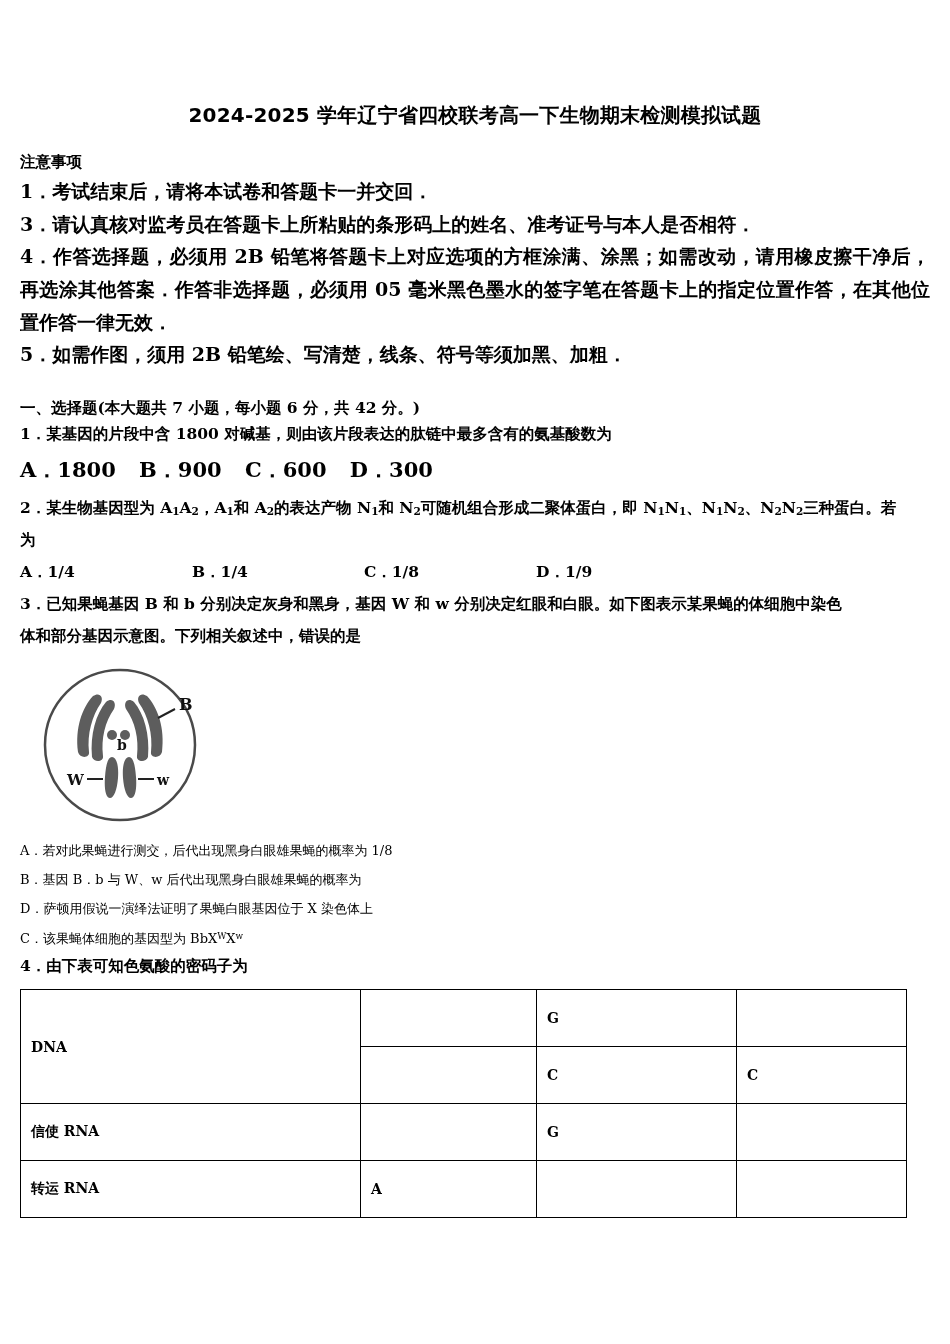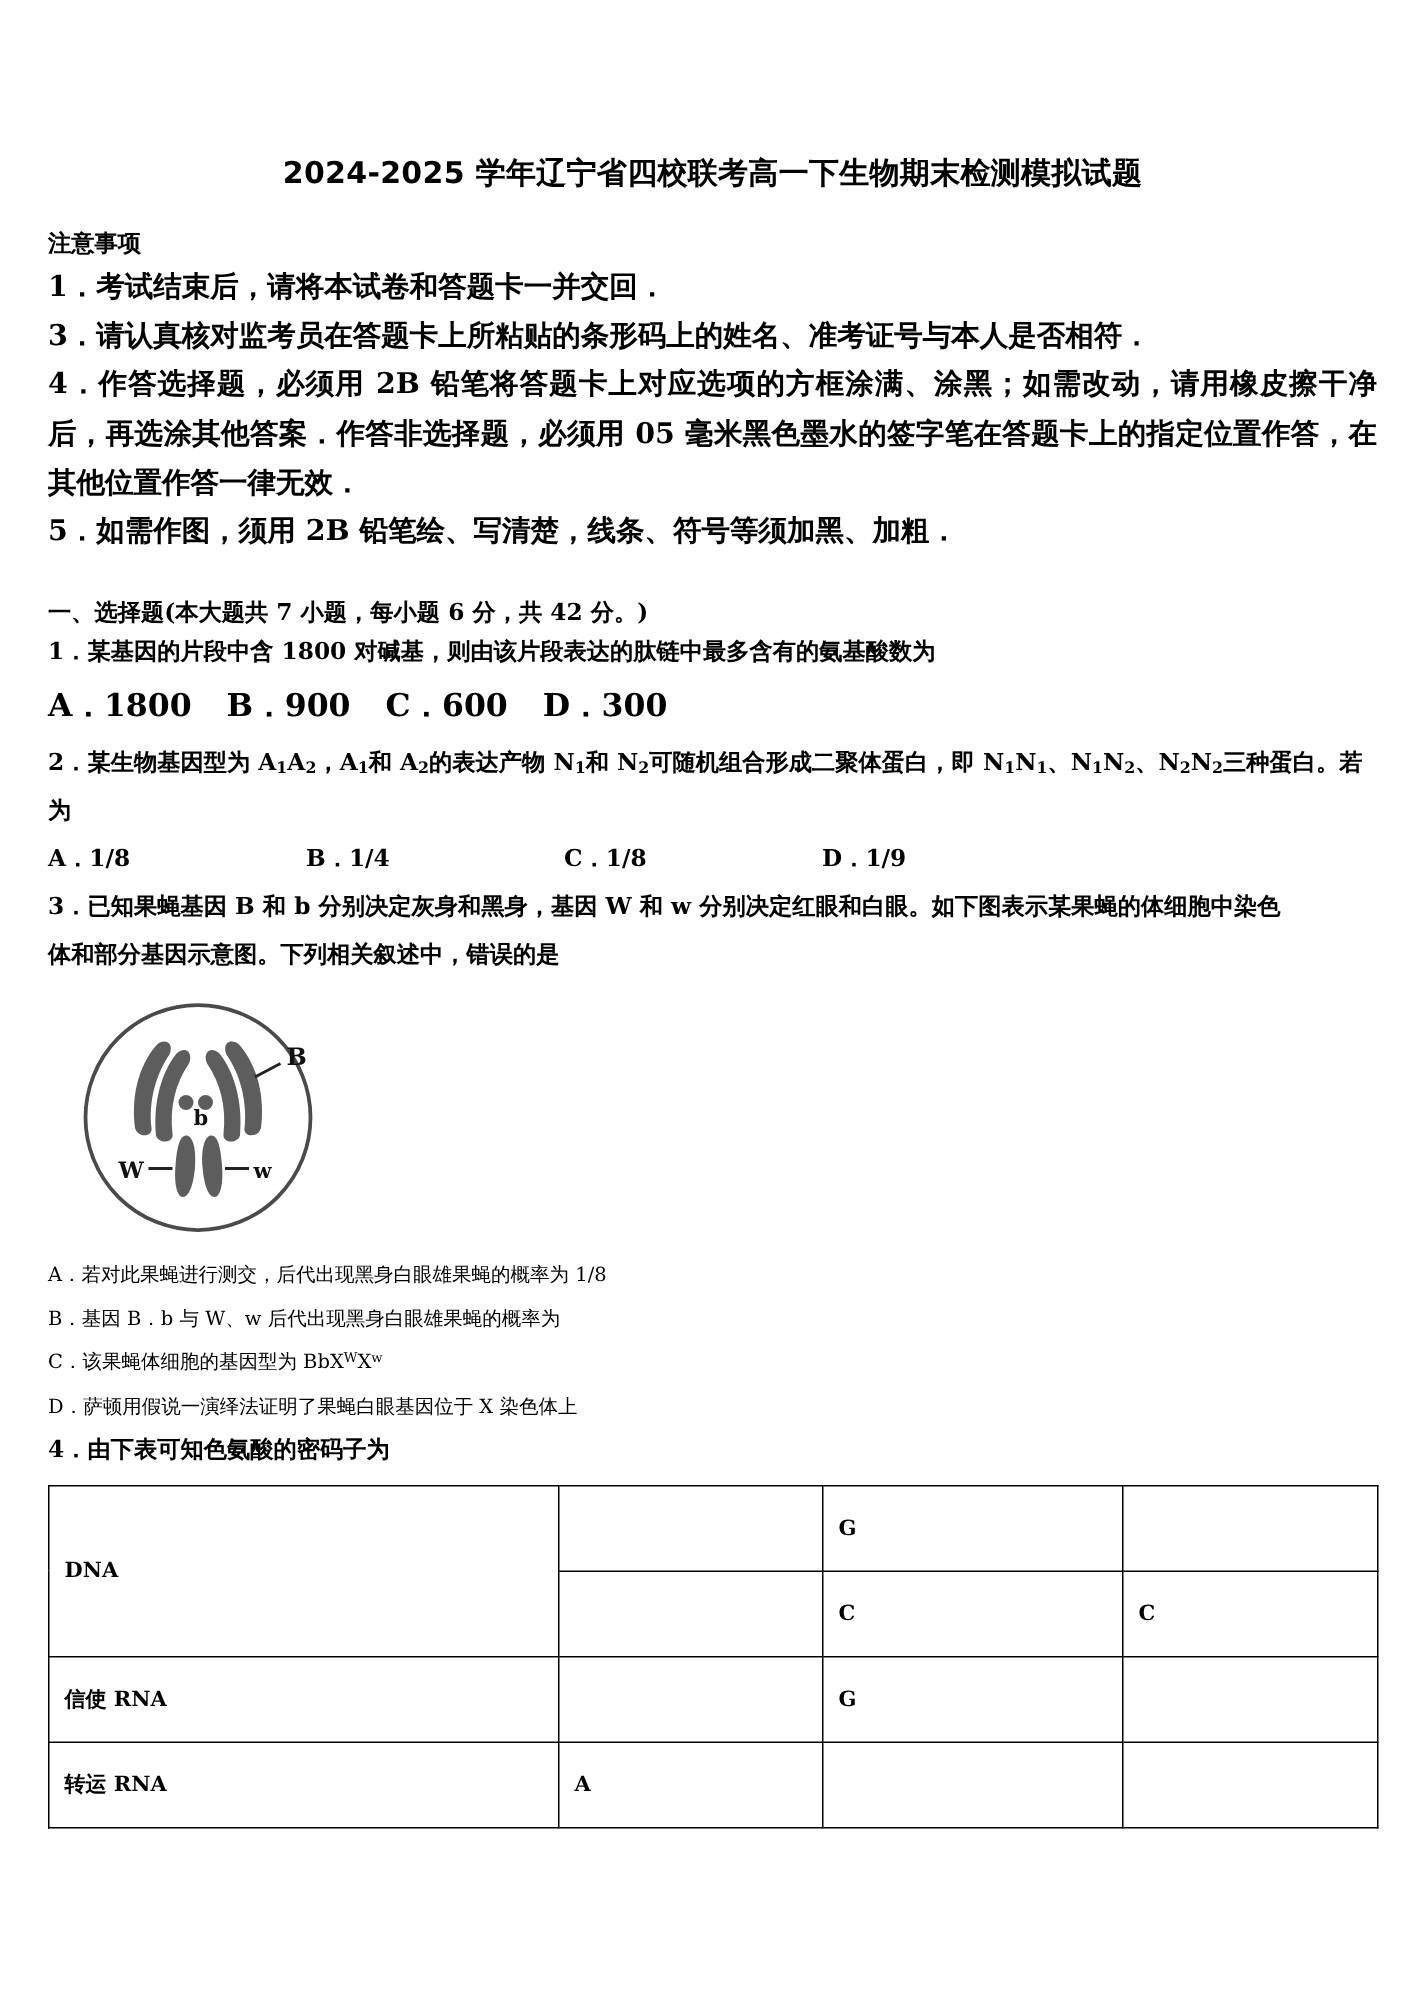--- a/index.html
+++ b/index.html
@@ -15,21 +15,21 @@
     color: #000000;
     overflow: hidden;
   }
   .page {
     position: absolute;
     left: 0;
     top: 0;
     width: 950px;
     height: 1344px;
     box-sizing: border-box;
-    padding: 0 32px;
+    padding: 0 20px;
   }
 
   
   .doc-title {
     margin: 0;
     padding-top: 103px;
     text-align: center;
     font-family: "DejaVu Sans", "Liberation Sans", sans-serif;
     font-size: 20px;
     font-weight: bold;
@@ -155,21 +155,21 @@
       <span class="opt">D．300</span>
     </div>
   </div>
 
   <div class="question">
     <div class="q-line">
       <span>2．</span>某生物基因型为 A<sub>1</sub>A<sub>2</sub>，A<sub>1</sub>和 A<sub>2</sub>的表达产物 N<sub>1</sub>和 N<sub>2</sub>可随机组合形成二聚体蛋白，即 N<sub>1</sub>N<sub>1</sub>、N<sub>1</sub>N<sub>2</sub>、N<sub>2</sub>N<sub>2</sub>三种蛋白。若
     </div>
     <div class="q-line">为</div>
     <div class="opts-row">
-      <span class="opt">A．1/8</span>
+      <span class="opt">A．1/4</span>
       <span class="opt">B．1/4</span>
       <span class="opt">C．1/8</span>
       <span class="opt">D．1/9</span>
     </div>
   </div>
 
   <div class="question">
     <div class="q-line">
       <span>3．</span><span>已知果蝇基因 B 和 b 分别决定灰身和黑身，基因 W 和 w 分别决定红眼和白眼。如下图表示某果蝇的体细胞中染色</span>
     </div>
@@ -201,22 +201,22 @@
         <text x="149" y="50" font-family="DejaVu Serif, Liberation Serif, serif" font-size="16" font-weight="bold" fill="#111">B</text>
         <text x="87" y="90" font-family="DejaVu Serif, Liberation Serif, serif" font-size="14" font-weight="bold" fill="#111">b</text>
         <text x="37" y="125" font-family="DejaVu Serif, Liberation Serif, serif" font-size="15" font-weight="bold" fill="#111">W</text>
         <text x="127" y="125" font-family="DejaVu Serif, Liberation Serif, serif" font-size="14" font-weight="bold" fill="#111">w</text>
       </svg>
     </div>
 
     <div class="opts-stack">
       <div class="opt-line">A．若对此果蝇进行测交，后代出现黑身白眼雄果蝇的概率为 1/8</div>
       <div class="opt-line">B．基因 B．b 与 W、w 后代出现黑身白眼雄果蝇的概率为</div>
+      <div class="opt-line">D．萨顿用假说一演绎法证明了果蝇白眼基因位于 X 染色体上</div>
       <div class="opt-line"><span>C．该果蝇体细胞的基因型为 BbX</span><sup>W</sup><span>X</span><sup>w</sup></div>
-      <div class="opt-line">D．萨顿用假说一演绎法证明了果蝇白眼基因位于 X 染色体上</div>
     </div>
   </div>
 
   <div class="question">
     <div class="q-stem">
       <span>4．</span><span>由下表可知色氨酸的密码子为</span>
     </div>
   </div>
 
   <table class="codon-table">

